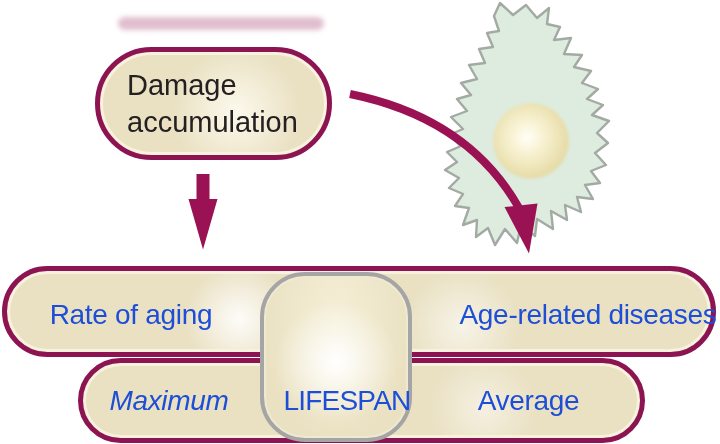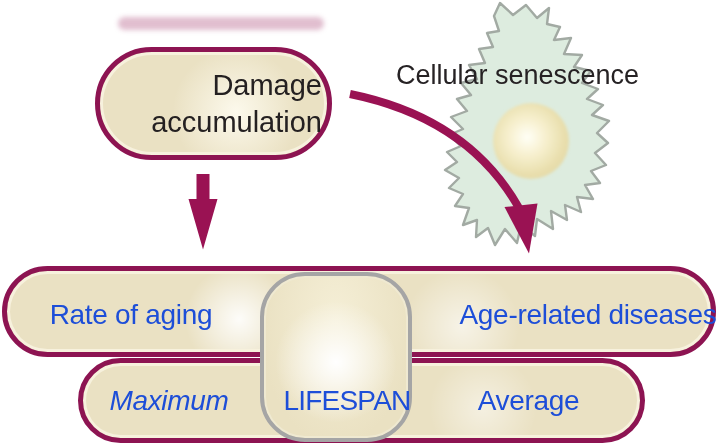--- a/index.html
+++ b/index.html
@@ -9,21 +9,21 @@
 
   
   .ghost{position:absolute;left:118px;top:17px;width:206px;height:13px;border-radius:7px;
          background:rgba(148,22,84,0.28);filter:blur(2.5px);}
 
   
   .pill{position:absolute;box-sizing:border-box;border:5px solid #8d1452;
         box-shadow:inset 0 0 0 3px #f7f1dd;}
   .pill-damage{left:95px;top:47px;width:237px;height:113px;border-radius:57px;
         background:radial-gradient(circle 85px at 60% 58%,#fcf9ec 0%,rgba(252,249,236,0) 75%),#eae1c3;
-        display:flex;align-items:center;text-align:right;}
+        display:flex;align-items:center;}
   .pill-damage .txt{padding-left:27px;width:195px;font-size:29px;line-height:37px;color:#242021;}
 
   .pill-row1{left:2px;top:266px;width:714px;height:91px;border-radius:46px;
         background:radial-gradient(circle 75px at 232px 48px,rgba(255,255,255,0.9) 0%,rgba(255,255,255,0) 72%),
                    radial-gradient(circle 80px at 455px 55px,rgba(255,255,255,0.6) 0%,rgba(255,255,255,0) 72%),#eae1c3;}
   .pill-row2{left:78px;top:358px;width:567px;height:85px;border-radius:43px;
         background:radial-gradient(circle 70px at 255px 30px,rgba(255,255,255,0.85) 0%,rgba(255,255,255,0) 72%),
                    radial-gradient(circle 75px at 400px 45px,rgba(255,255,255,0.5) 0%,rgba(255,255,255,0) 72%),#eae1c3;}
 
   
@@ -71,21 +71,20 @@
          L 582 55 L 574 67 L 591 71 L 582 83 L 598 89 L 587 99 L 603 105 L 592 115 L 609 121
          L 597 133 L 608 143 L 595 153 L 606 165 L 591 171 L 600 183 L 585 185 L 593 199
          L 577 197 L 581 212 L 565 205 L 567 220 L 551 211 L 553 229 L 537 219 L 535 236
          L 521 225 L 517 243 L 505 229 L 495 245 L 488 228 L 476 237 L 477 220 L 463 225
          L 469 208 L 455 206 L 463 194 L 449 188 L 459 178 L 445 170 L 457 162 L 447 152
          L 461 146 L 449 135 L 463 129 L 451 117 L 467 111 L 457 99 L 471 95 L 461 83
          L 477 79 L 469 65 L 485 63 L 479 49 L 493 47 L 487 33 L 499 31 L 494 16 Z"></path>
     <circle cx="531" cy="141" r="38" fill="url(#nucGrad)" filter="url(#soft)"></circle>
   </svg>
 
-  <div class="senescence-label">Cellular senescence</div>
 
   <svg class="layer" width="720" height="444" viewBox="0 0 720 444">
     <path d="M 350 94 Q 468 118 519 208" fill="none" stroke="#9a1253" stroke-width="8"></path>
     <polygon points="504.5,207 537.5,203.5 529,253.5" fill="#9a1253"></polygon>
     <polygon points="196.5,174 209.5,174 209.5,199 217.5,199 203,249.5 188.5,199 196.5,199" fill="#9a1253"></polygon>
   </svg>
 
   <div class="pill pill-damage">
     <div class="txt">Damage accumulation</div>
   </div>

